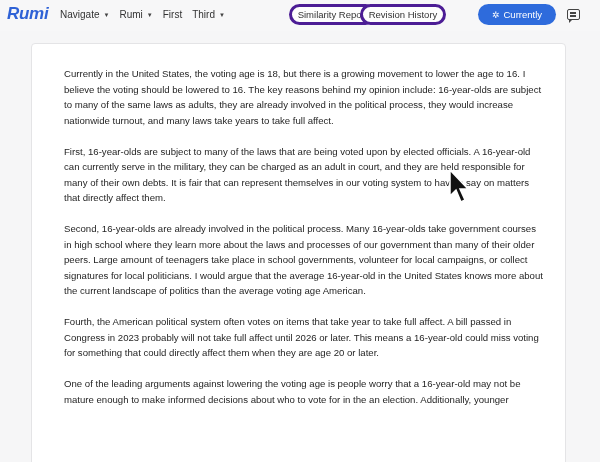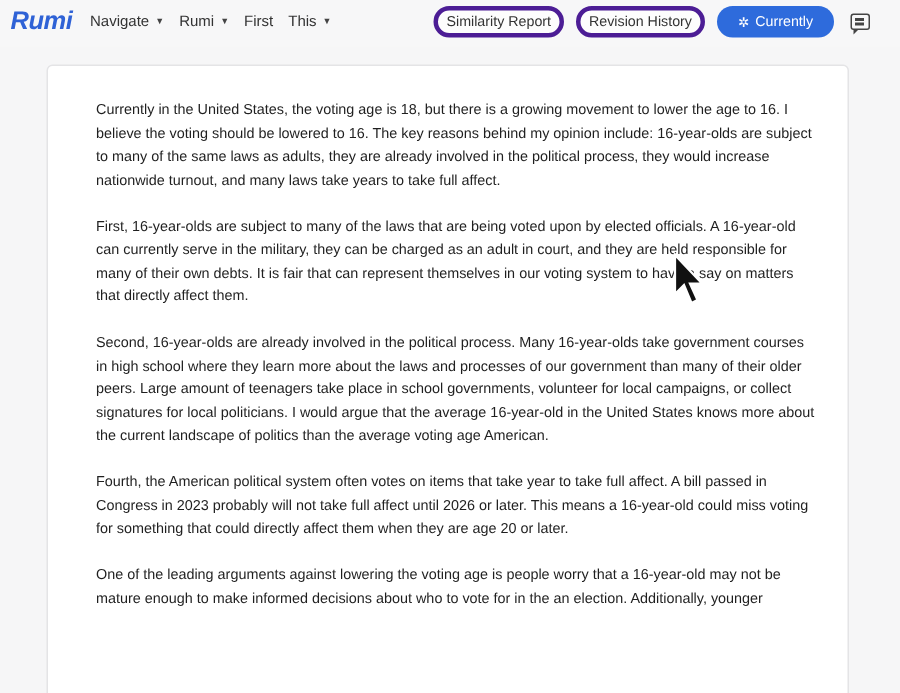--- a/index.html
+++ b/index.html
@@ -25,21 +25,21 @@
     .nav-item { display: flex; align-items: center; margin-right: 10px; cursor: pointer; }
     .caret { font-size: 6px; margin-left: 4px; color: #444; }
     .btn-outline {
       position: absolute; top: 4px; height: 21px;
       border: 3px solid #4c1d95; border-radius: 11px;
       background: #fdfdfd; color: #333;
       font-size: 9.5px; display: flex; align-items: center; justify-content: center;
       cursor: pointer;
     }
     #btn-similarity { left: 289px; width: 87px; }
-    #btn-revision { left: 384px; width: 86px; }
+    #btn-revision { left: 360px; width: 86px; }
     .btn-primary {
       position: absolute; left: 478px; top: 4px; width: 78px; height: 21px;
       border-radius: 11px; background: #2e6bdc; color: #fff;
       font-size: 9.5px; display: flex; align-items: center; justify-content: center;
       cursor: pointer;
     }
     .btn-primary .spark { font-size: 9px; margin-right: 4px; }
     .chat-icon {
       position: absolute; left: 567px; top: 9px; width: 13px; height: 11px;
       border: 1.5px solid #444; border-radius: 2px; cursor: pointer;
@@ -78,21 +78,21 @@
       <span class="caret">▼</span>
     </div>
     <div class="nav-item">
       <span>Rumi</span>
       <span class="caret">▼</span>
     </div>
     <div class="nav-item">
       <span>First</span>
     </div>
     <div class="nav-item">
-      <span>This</span>
+      <span>Third</span>
       <span class="caret">▼</span>
     </div>
   </div>
 
   <div id="btn-similarity" class="btn-outline">Similarity Report</div>
   <div id="btn-revision" class="btn-outline">Revision History</div>
   <div class="btn-primary">
     <span class="spark">✲</span>
     <span>Currently</span>
   </div>

